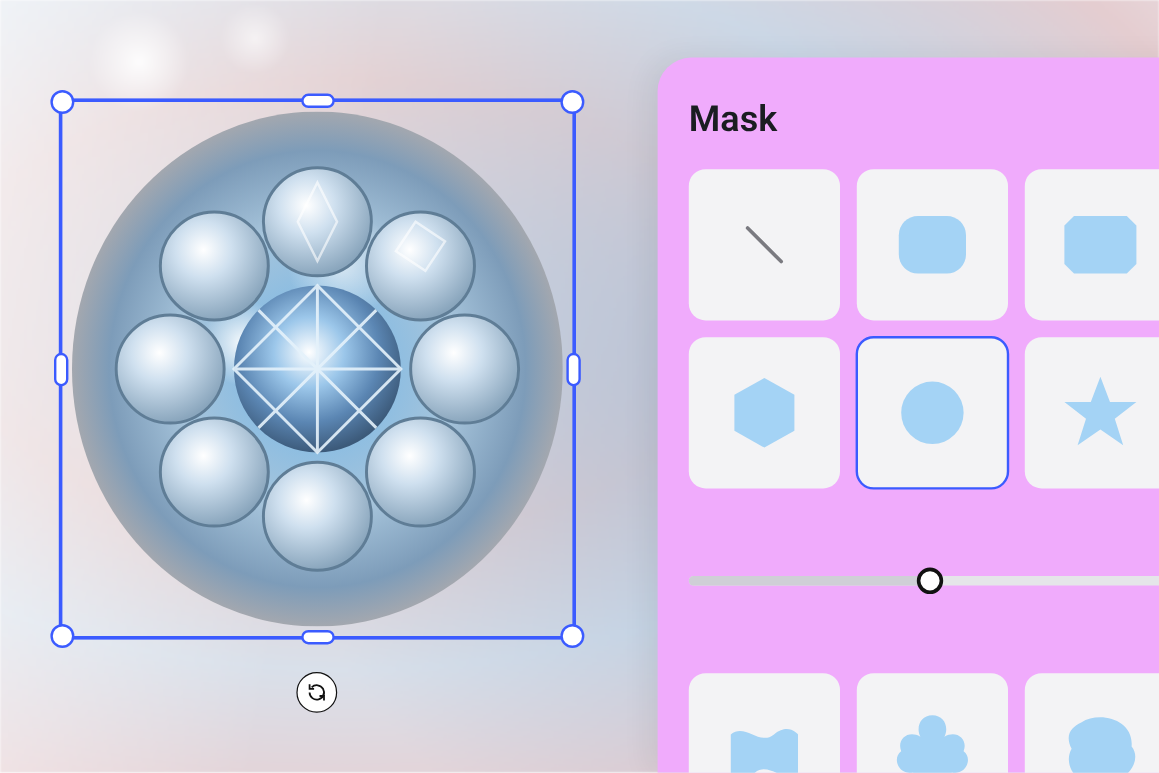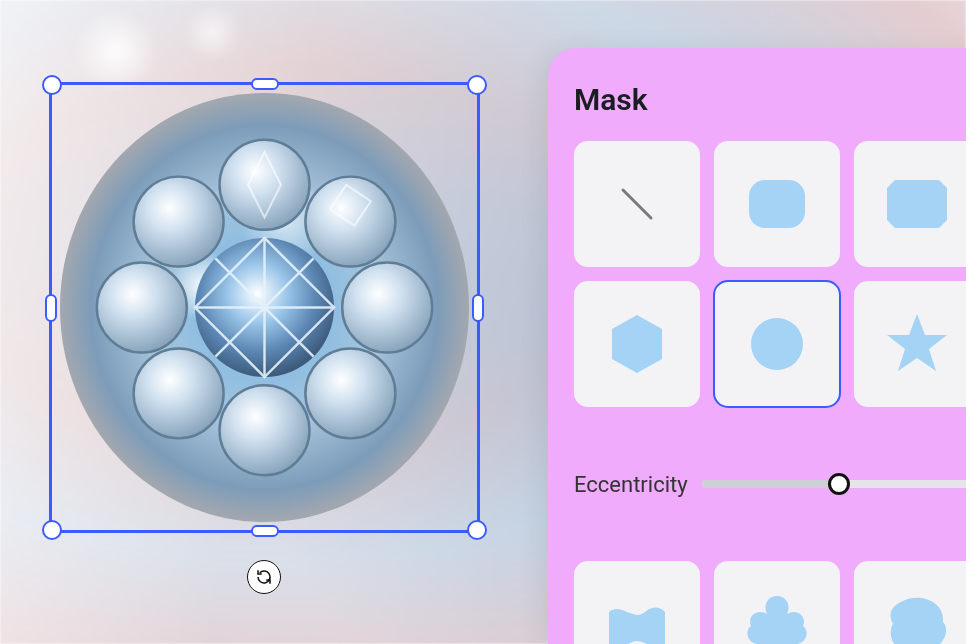--- a/index.html
+++ b/index.html
@@ -248,21 +248,20 @@
         <circle cx="40" cy="40" r="26" class="shape-fill"></circle>
       </svg>
     </div>
     <div class="shape-cell">
       <svg viewBox="0 0 80 80">
         <polygon points="40,10 48,31 70,31 52,45 59,67 40,54 21,67 28,45 10,31 32,31" class="shape-fill"></polygon>
       </svg>
     </div>
 
     <div class="slider-row" style="grid-column:1 / -1; background:transparent;">
-      <span class="slider-label">Eccentricity</span>
       <div class="slider">
         <div class="fill" style="width:50%"></div>
         <div class="thumb" style="left:50%"></div>
       </div>
     </div>
 
     <div class="shape-cell">
       <svg viewBox="0 0 80 80">
         <path d="M12 28 C24 18, 36 38, 48 28 C60 18, 68 28, 68 28 L68 60 C56 70, 44 50, 32 60 C20 70, 12 60, 12 60 Z" class="shape-fill"></path>
       </svg>

